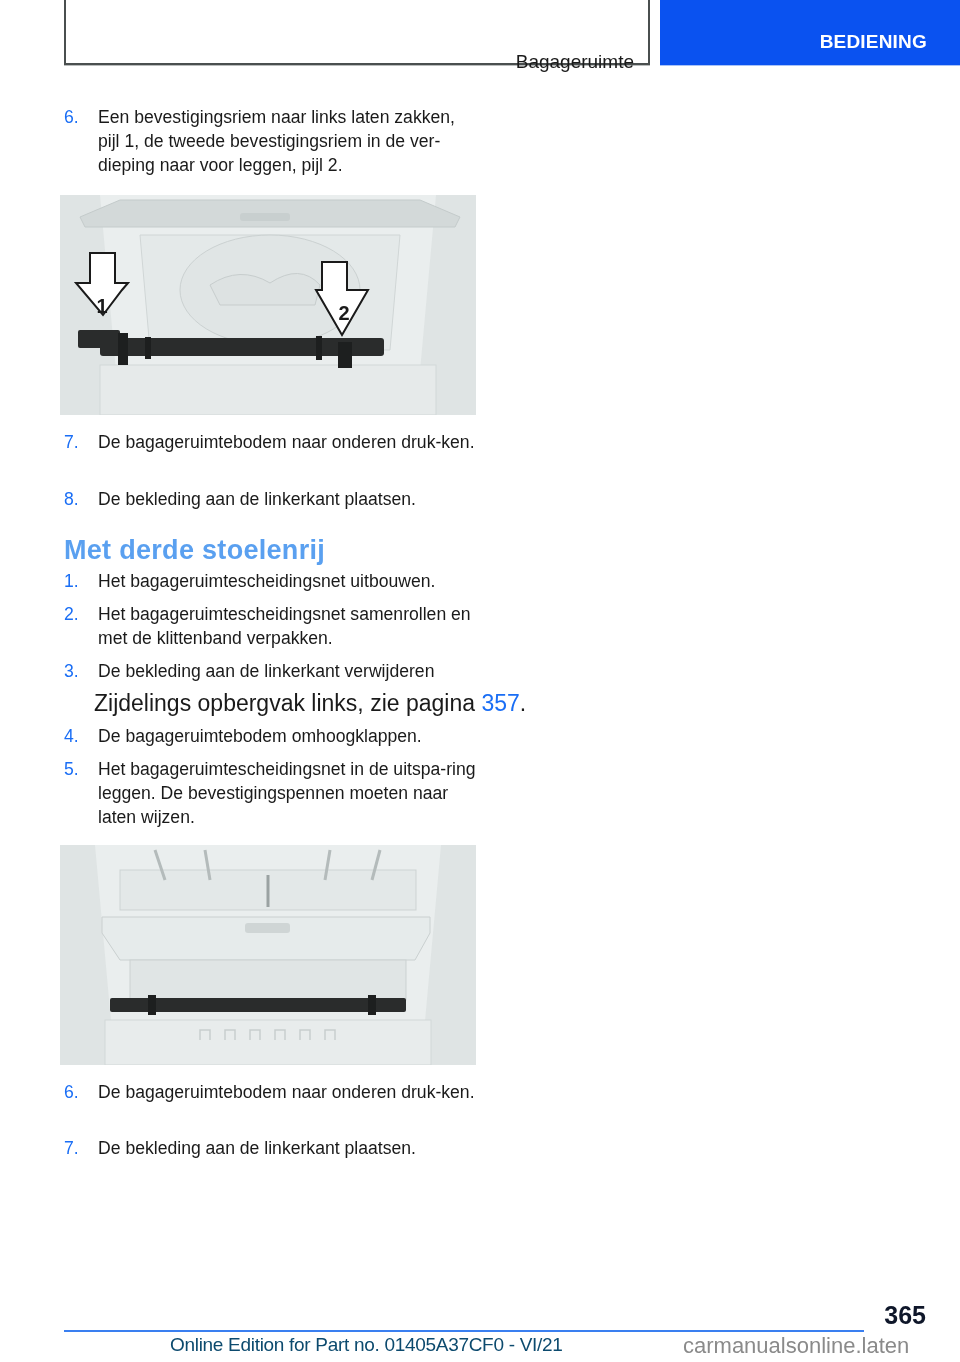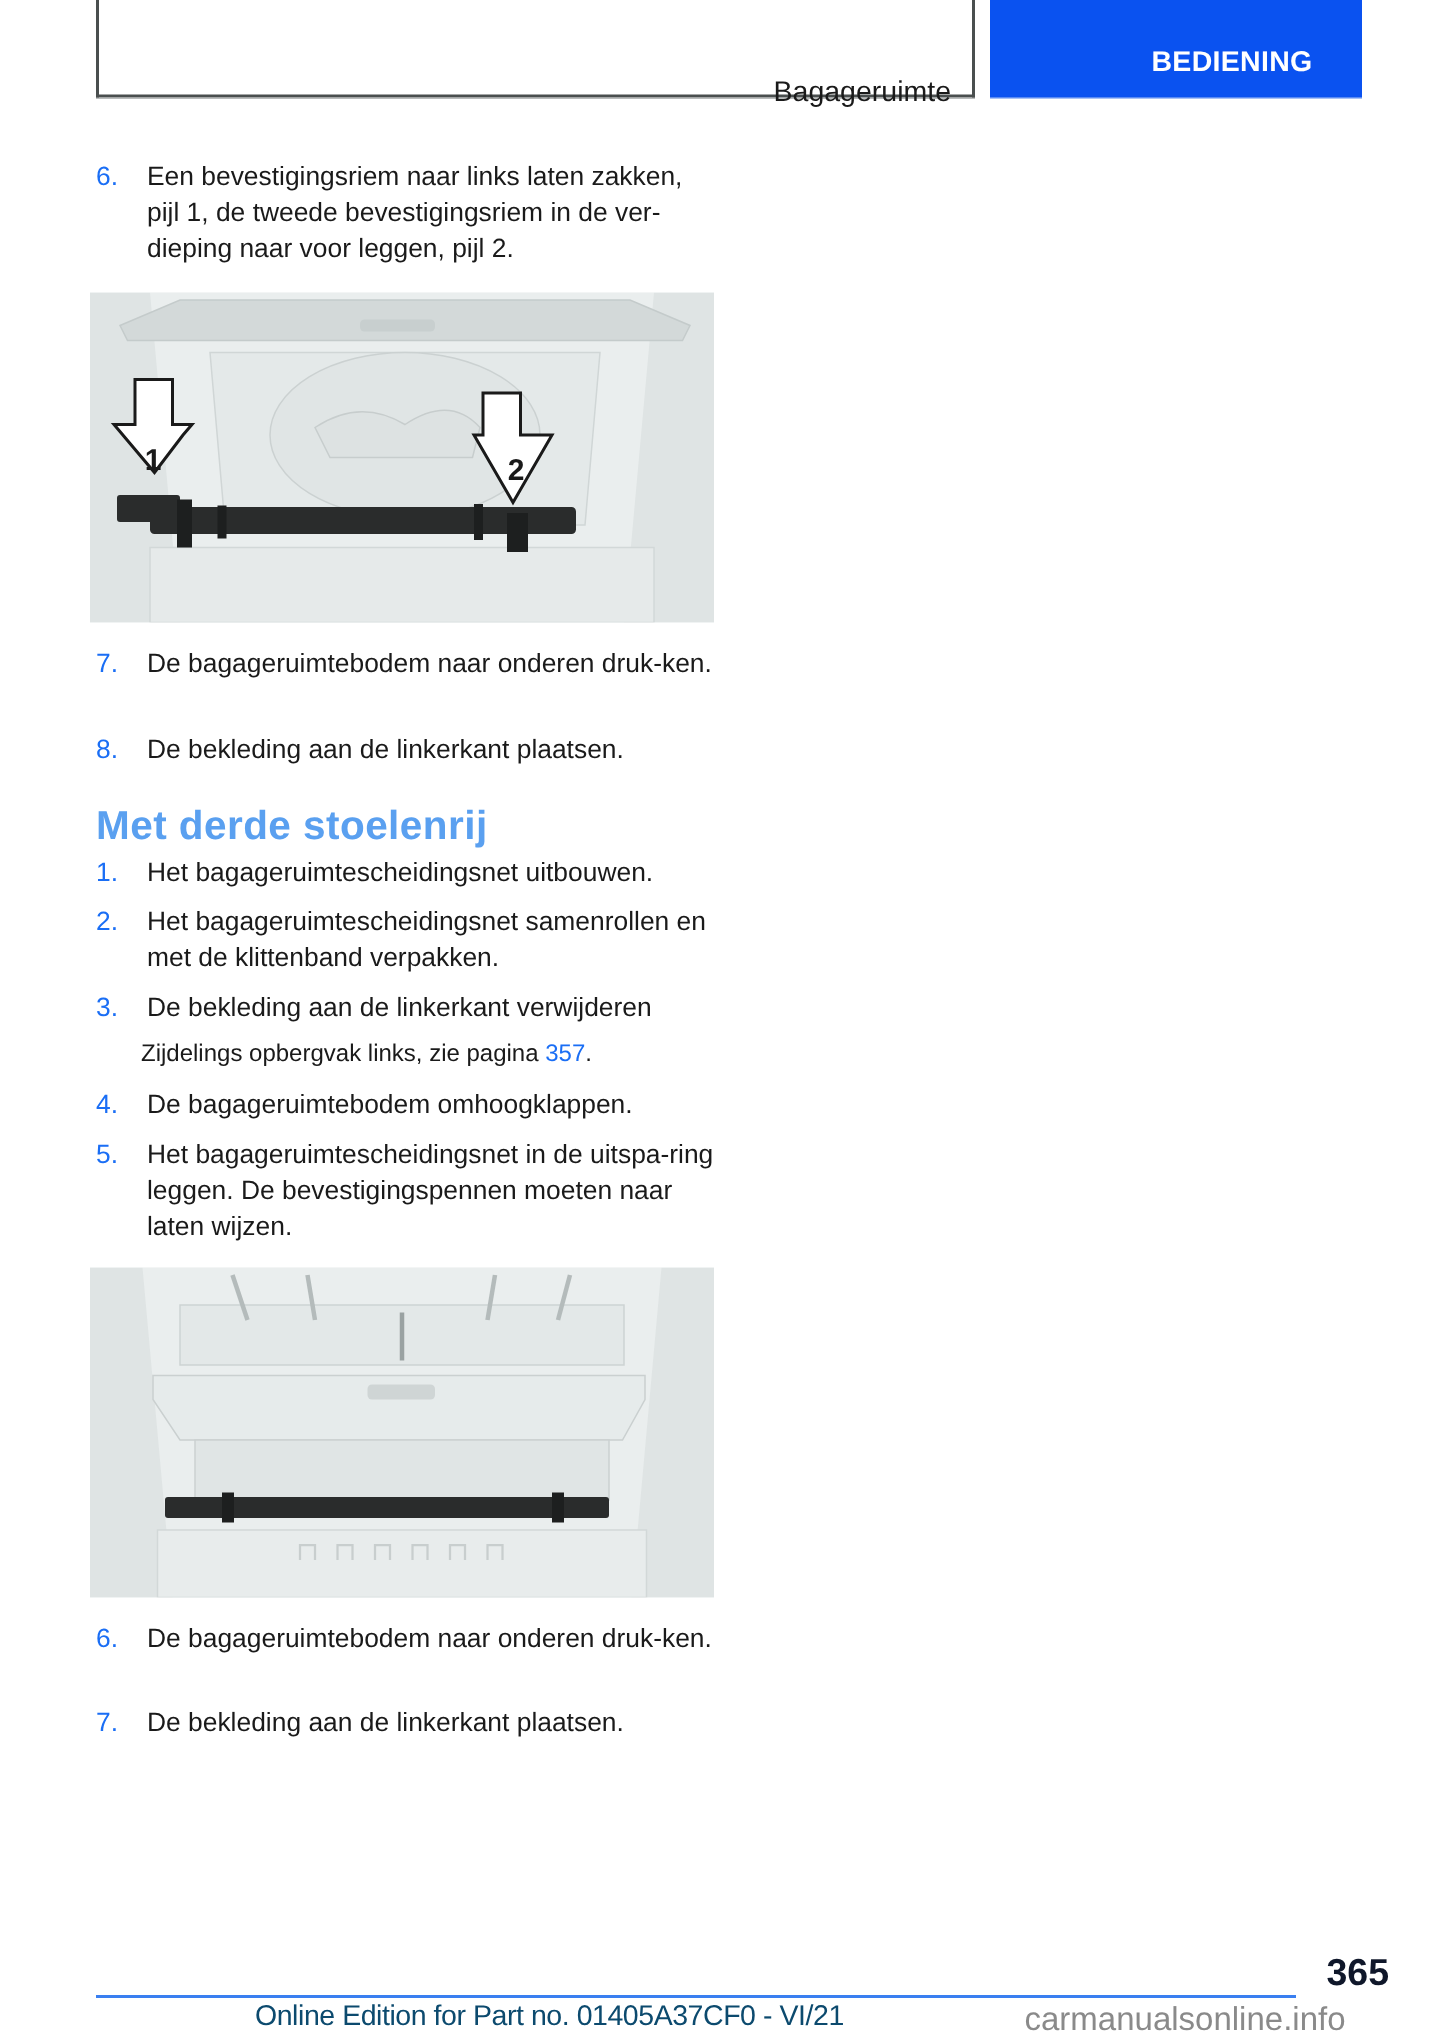--- a/index.html
+++ b/index.html
@@ -9,30 +9,30 @@
     
     .hdr-left {
       position: absolute; left: 64px; top: -2px; width: 586px; height: 67px;
       border-left: 2px solid #4a4f4f; border-right: 2px solid #4a4f4f; border-bottom: 2px solid #4a4f4f;
       box-shadow: 0 1px 0 #b9bcbc;
     }
     .hdr-section {
       position: absolute; right: 14px; top: 31px; font-size: 19px; color: #1a1a1a; margin-top: 22px;
     }
     .hdr-right {
-      position: absolute; left: 660px; top: 0; width: 248px; height: 65px; background: #0a52f0;
+      position: absolute; left: 660px; top: 0; width: 300px; height: 65px; background: #0a52f0;
       box-shadow: 0 1px 0 #a8c2f7;
     }
     .hdr-chapter {
       position: absolute; right: 33px; top: 31px; font-size: 19px; font-weight: bold; color: #ffffff; letter-spacing: 0.2px;
     }
     .step { position: absolute; left: 64px; width: 414px; font-size: 17.6px; line-height: 24px; color: #1a1a1a; }
     .step .num { position: absolute; left: 0; top: 0; color: #1a6ef5; }
     .step .txt { display: block; margin-left: 34px; }
-    .subline { position: absolute; left: 94px; font-size: 16px; line-height: 24px; color: #1a1a1a; }
+    .subline { position: absolute; left: 94px; font-size: 23px; line-height: 24px; color: #1a1a1a; }
     .link { color: #1a6ef5; }
     .heading { position: absolute; left: 64px; font-size: 27px; font-weight: bold; color: #5aa0f0; letter-spacing: 0.3px; }
 
     
     .figure { position: absolute; left: 60px; width: 416px; height: 220px; background: #e9eded; overflow: hidden; }
     .figure svg { display: block; }
 
     
     .page-num { position: absolute; right: 34px; top: 1301px; font-size: 25px; font-weight: bold; color: #0f172a; }
     .footer-line { position: absolute; left: 64px; top: 1330px; width: 800px; height: 2px; background: #3a7ff0; }
@@ -159,13 +159,13 @@
   <span class="txt">De bagageruimtebodem naar onderen druk-ken.</span>
 </div>
 <div class="step" style="top:1136px;">
   <span class="num">7.</span>
   <span class="txt">De bekleding aan de linkerkant plaatsen.</span>
 </div>
 
 <div class="page-num">365</div>
 <div class="footer-line"></div>
 <div class="footer-text">Online Edition for Part no. 01405A37CF0 - VI/21</div>
-<div class="watermark">carmanualsonline.info</div>
+<div class="watermark">carmanualsonline.laten</div>
 
 </body></html>

